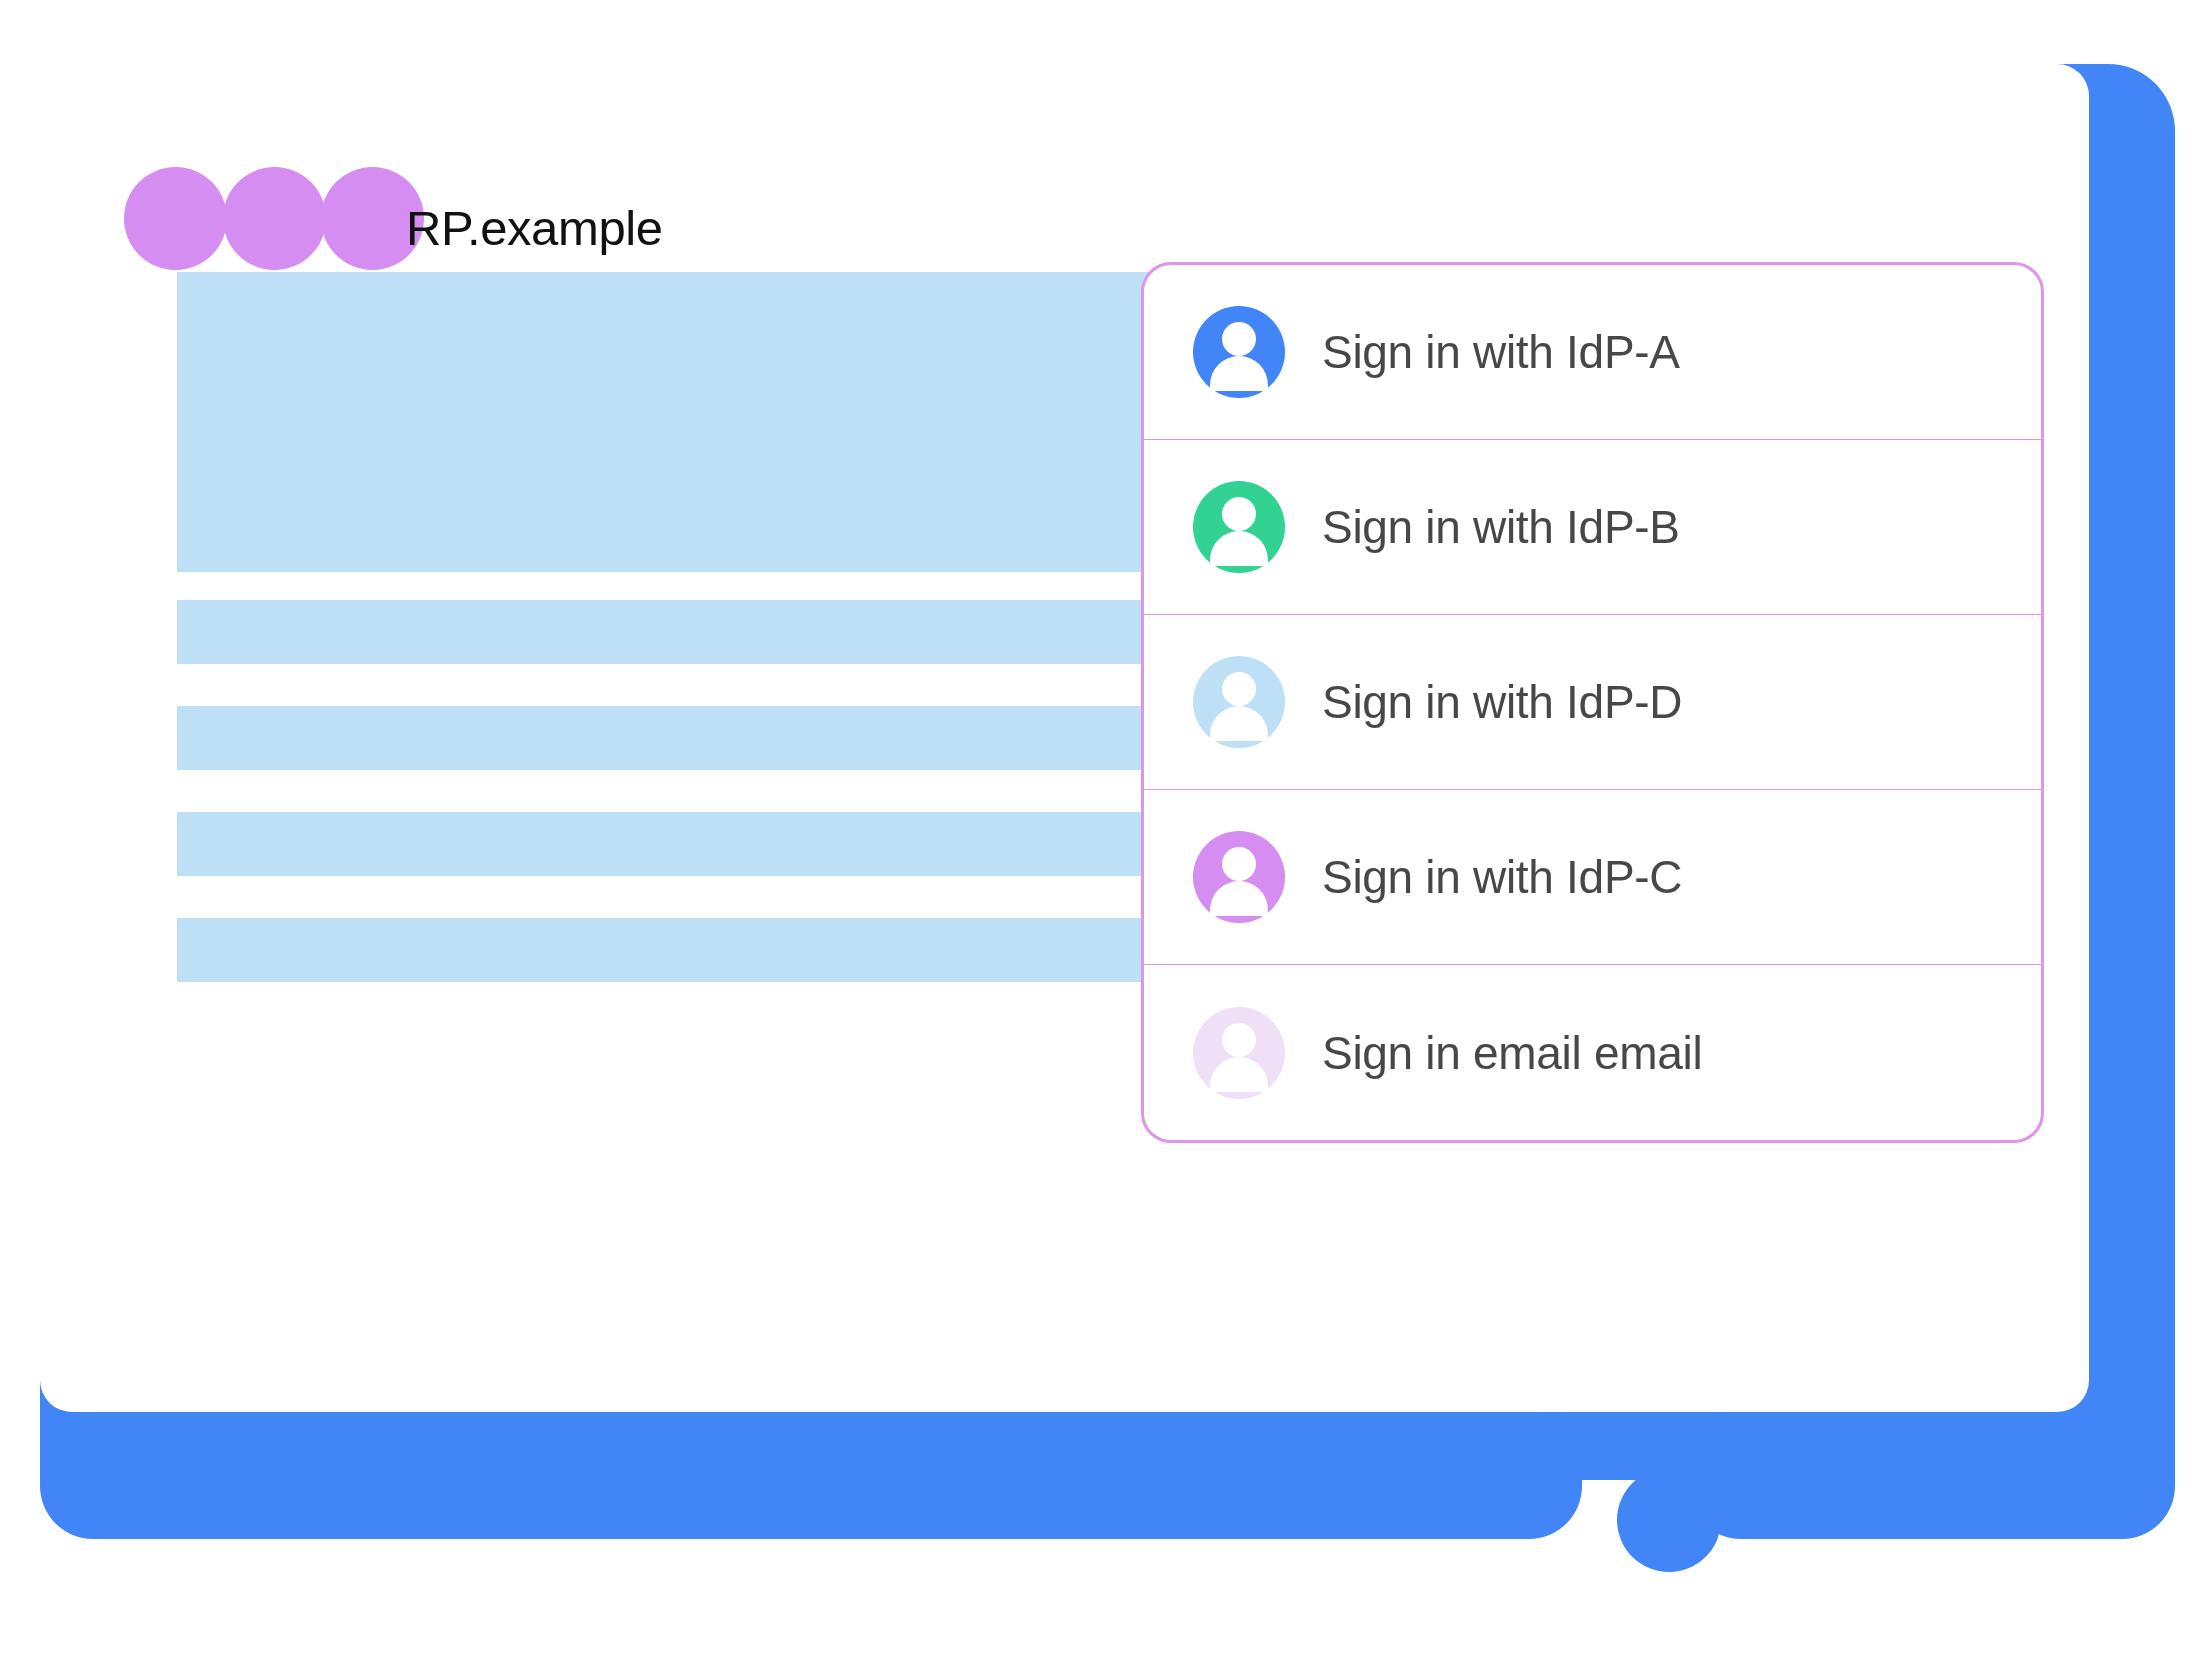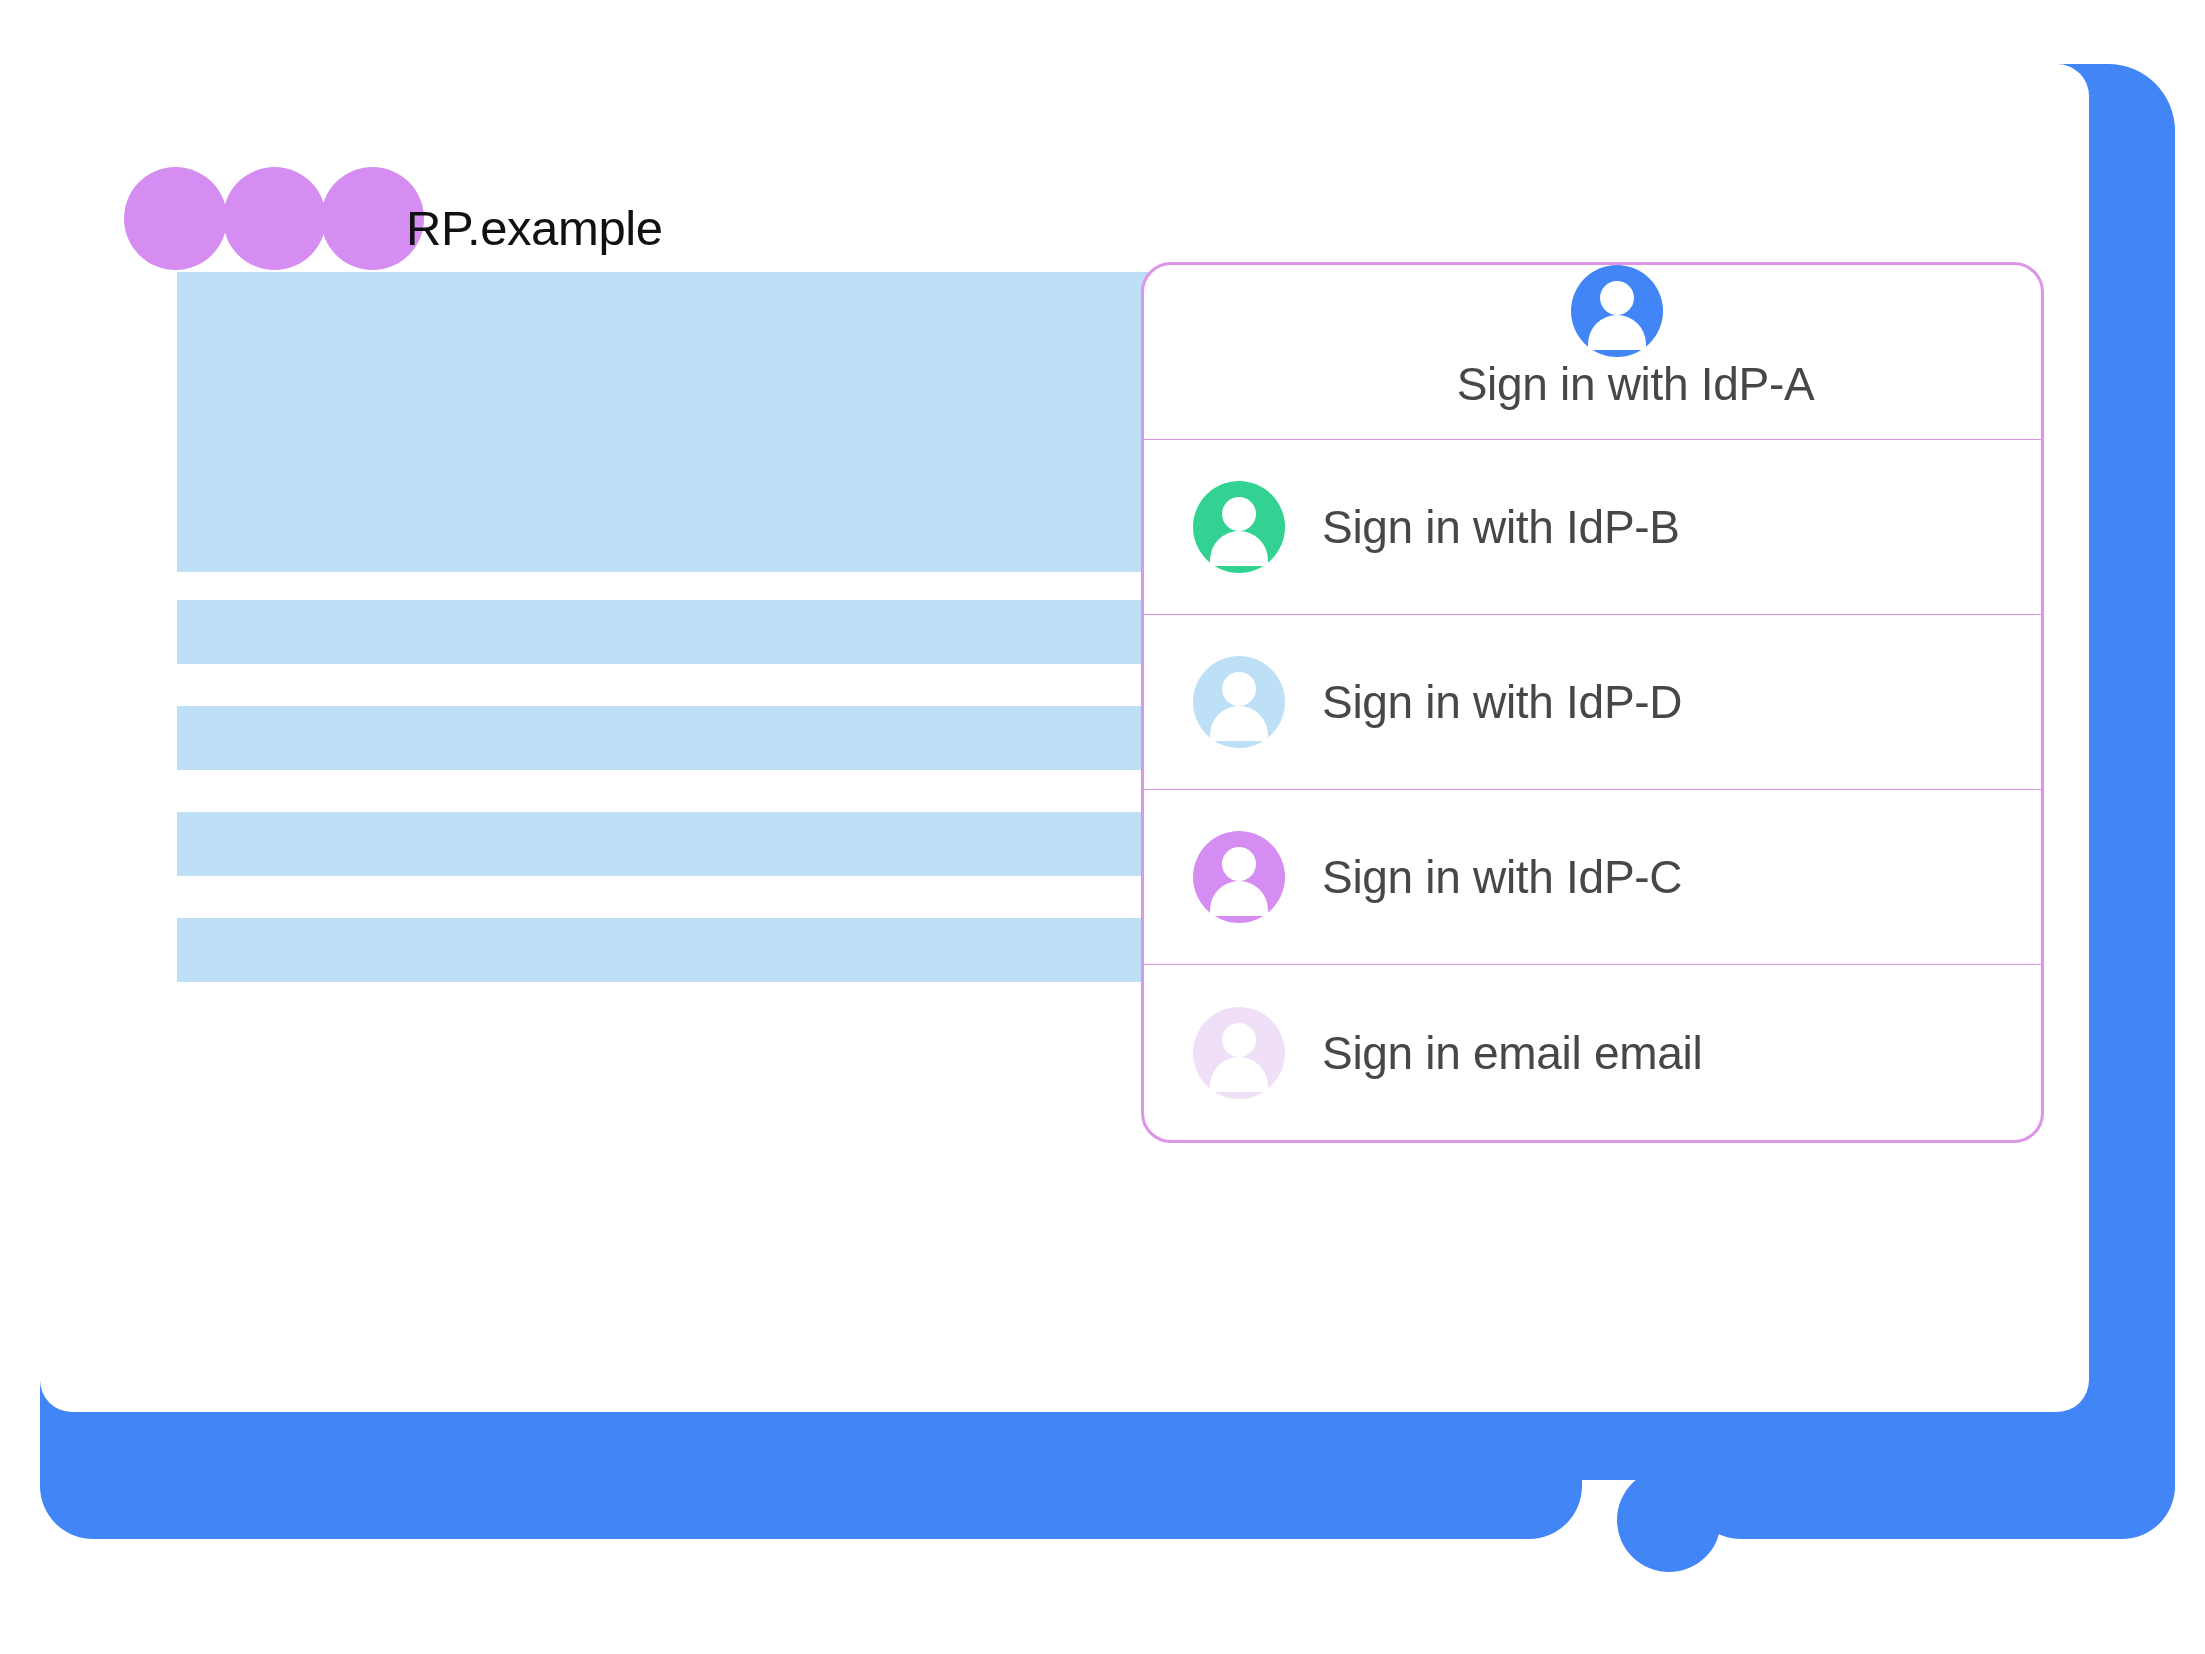--- a/index.html
+++ b/index.html
@@ -128,21 +128,21 @@
     position: relative;
     display: flex;
     align-items: center;
     height: 175px;
     padding-left: 49px;
     box-sizing: border-box;
     border-bottom: 1.8px solid #DD95E8;
     background: transparent;
   }
   .account-row:last-child { border-bottom: none; }
-  .account-row:first-child { border-radius: 26.5px 26.5px 0 0; flex-direction: column; }
+  .account-row:first-child { border-radius: 26.5px 26.5px 0 0; }
   .account-row:last-child  { border-radius: 0 0 26.5px 26.5px; }
 
   .avatar {
     flex: 0 0 auto;
     width: 92px;
     height: 92px;
     border-radius: 50%;
     position: relative;
   }
   .avatar .head {

